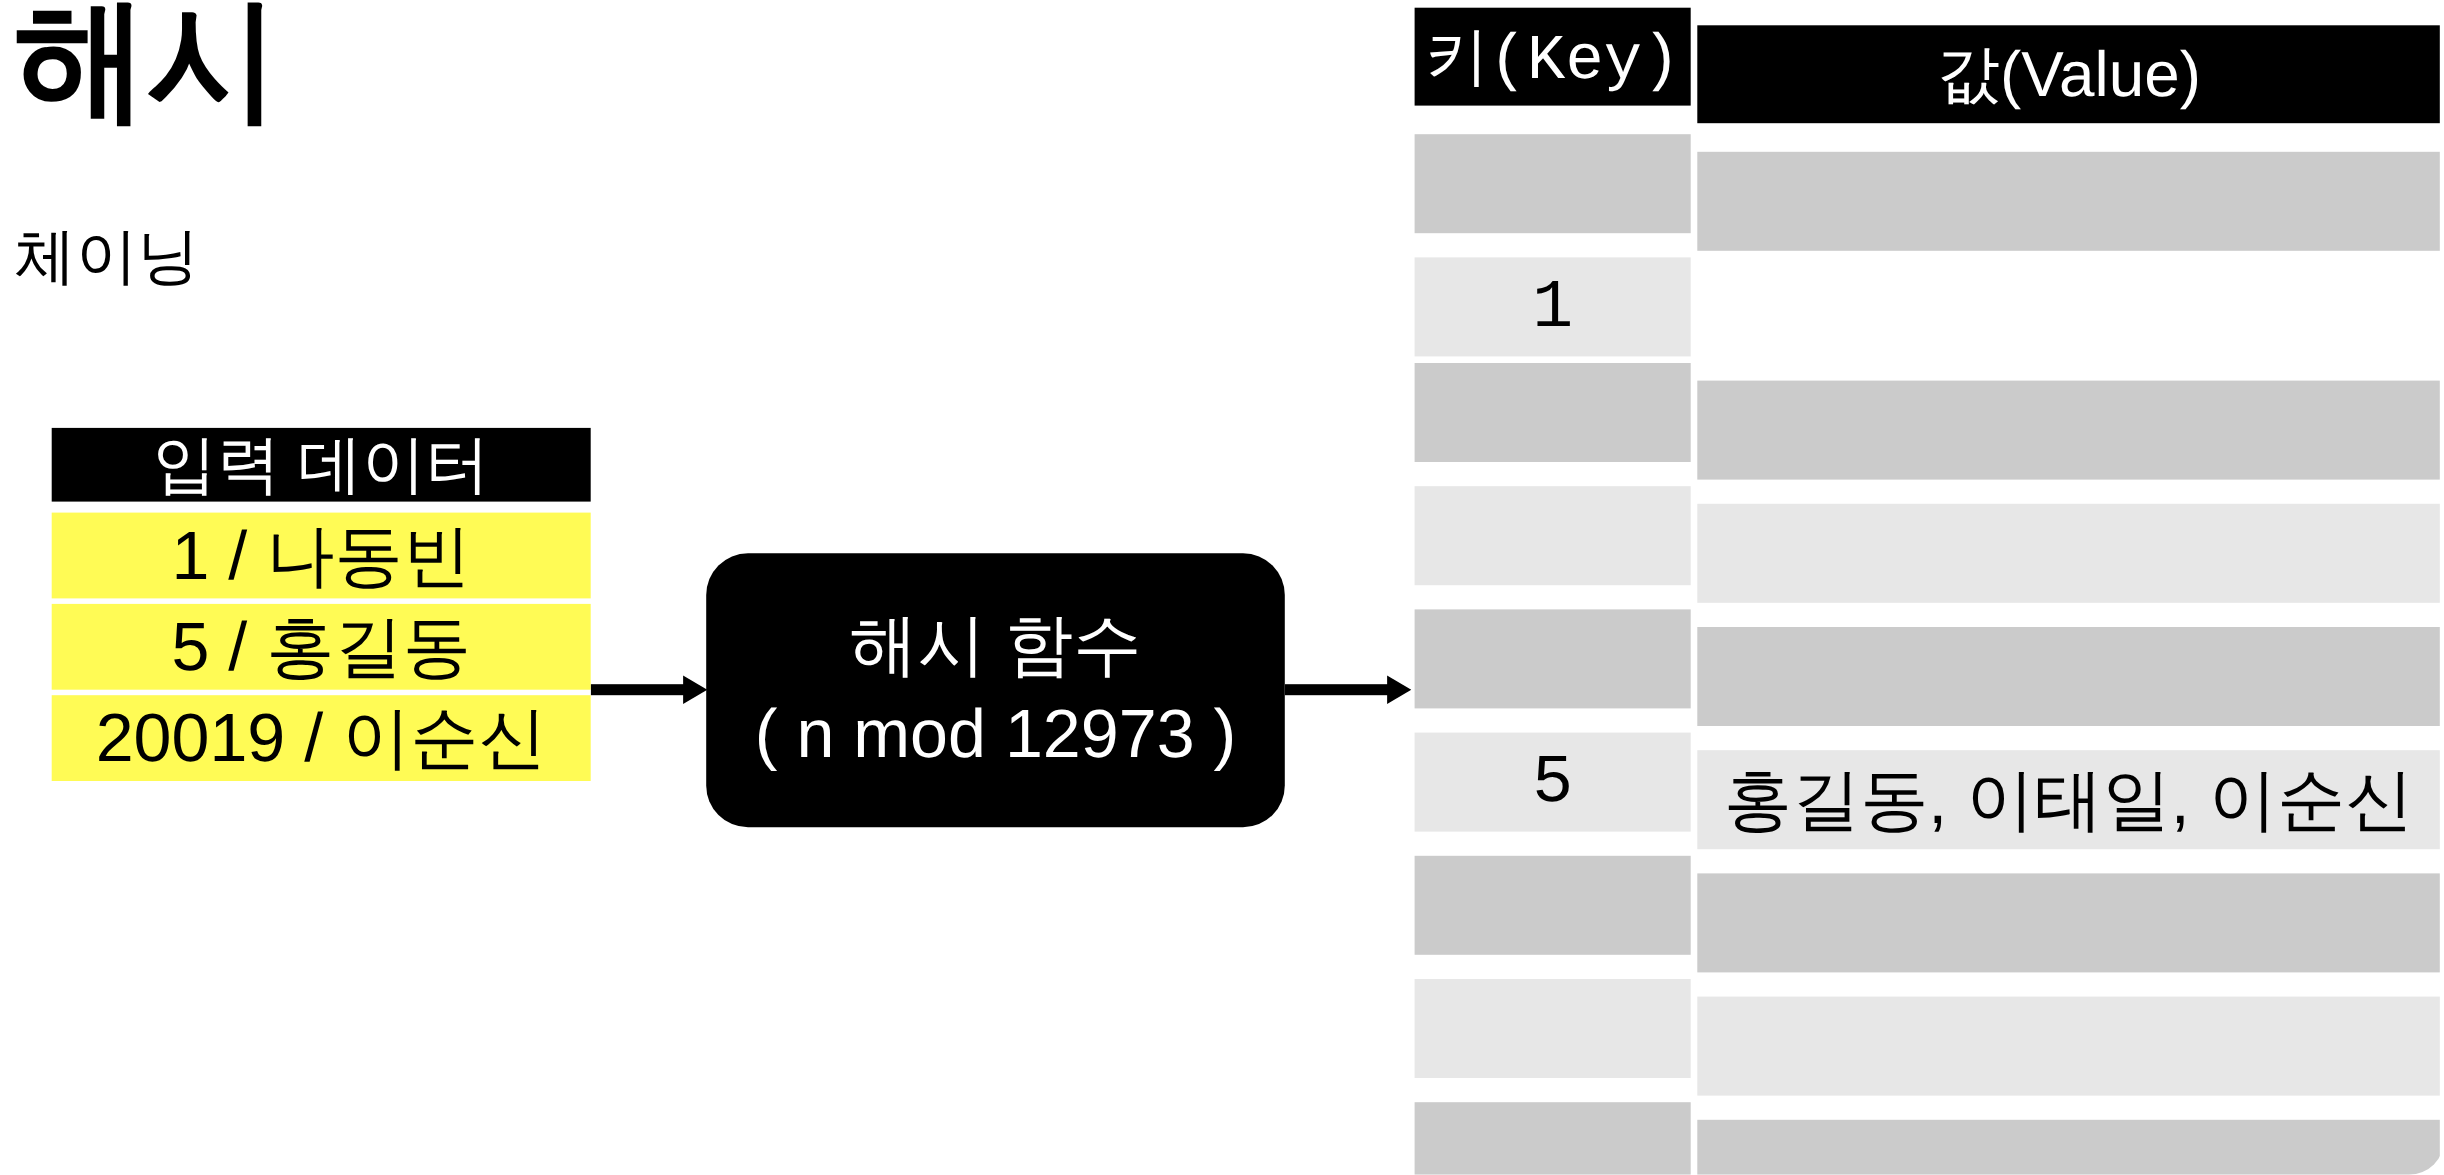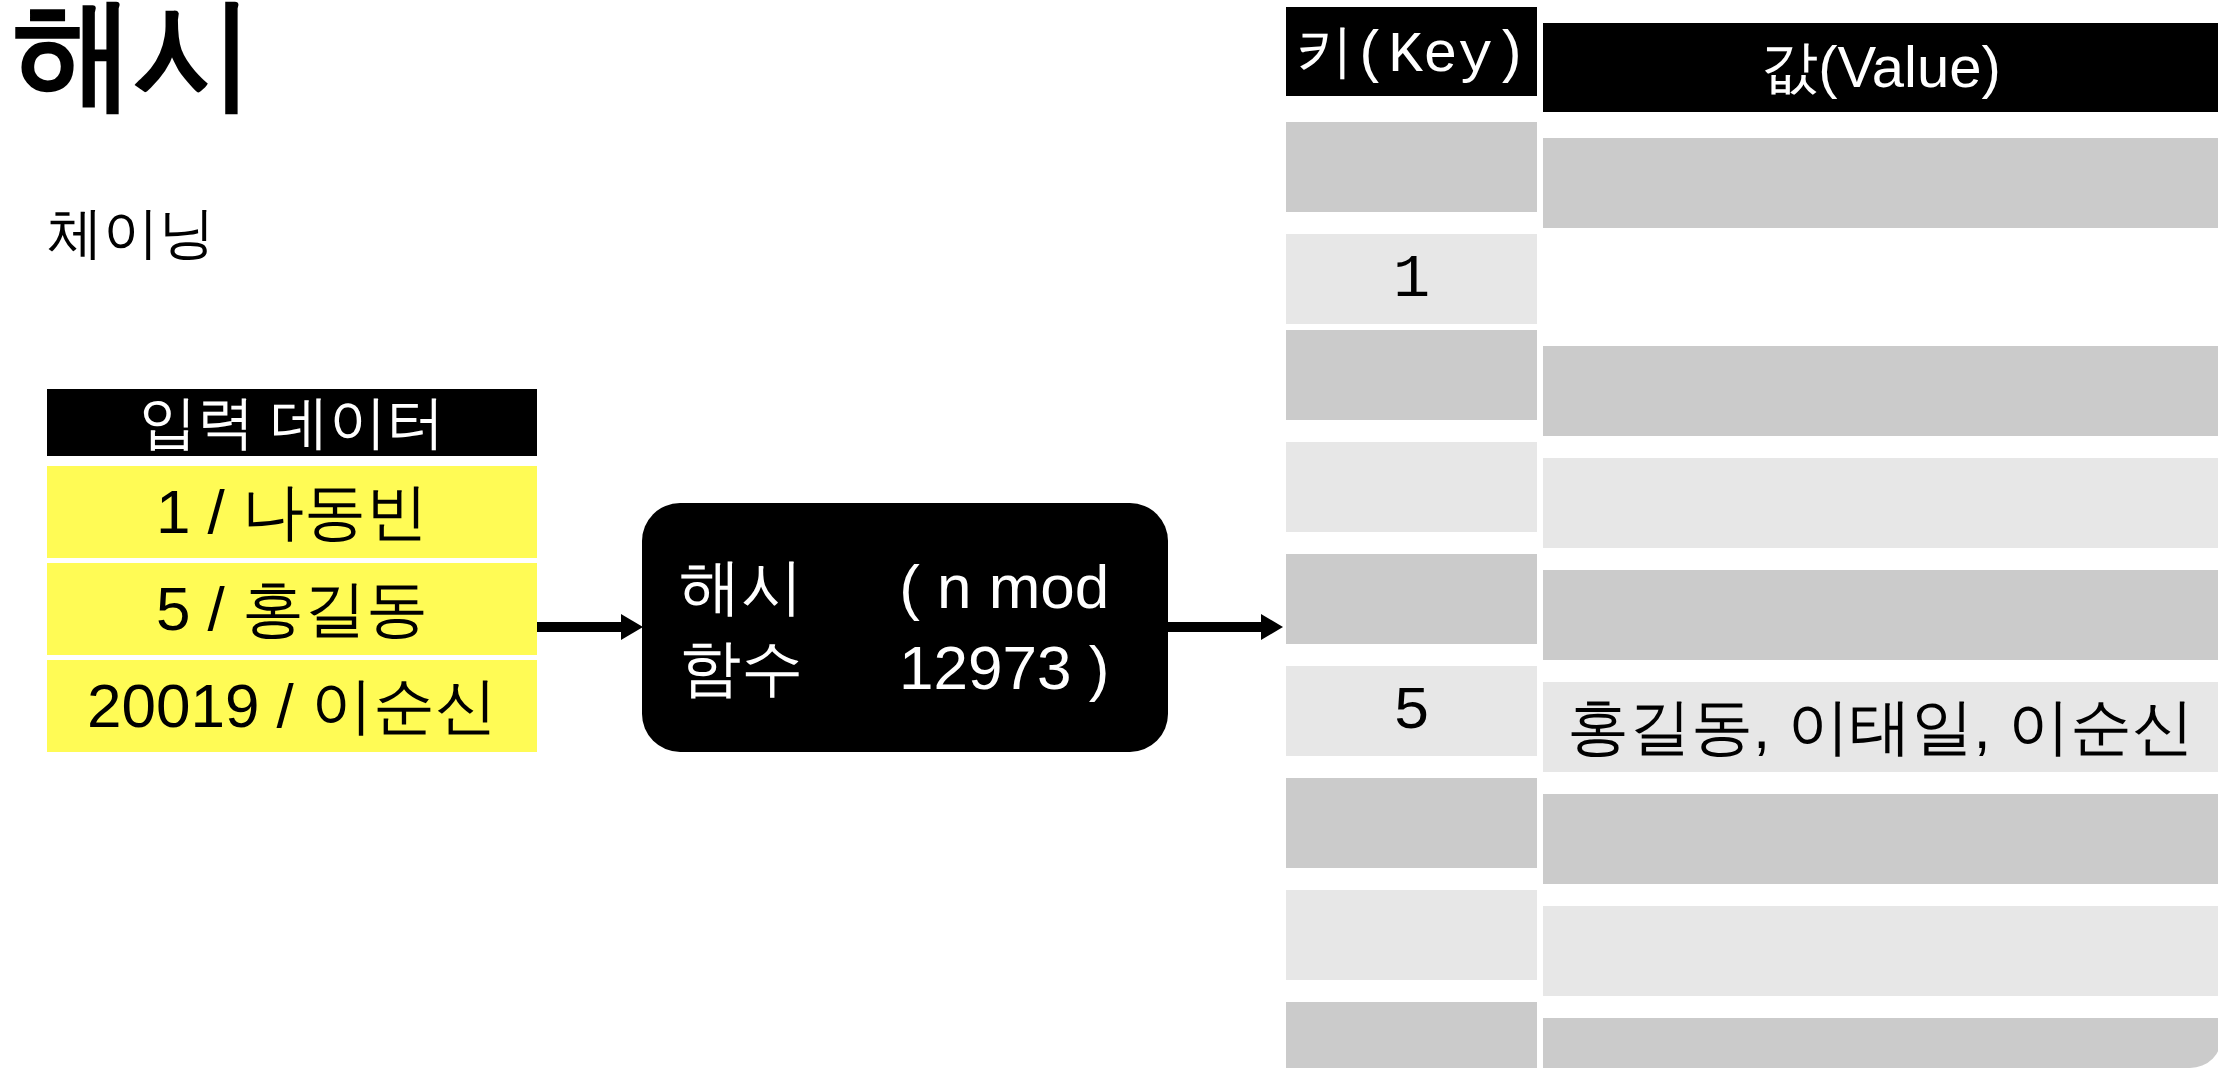--- a/index.html
+++ b/index.html
@@ -15,48 +15,47 @@
   .page-title{
     position:absolute;left:13px;top:-14px;
     font-size:122px;font-weight:700;line-height:1.1;
     letter-spacing:-2px;
     color:var(--ink,#000);
   }
   .page-subtitle{
     position:absolute;left:13px;top:196px;
     font-size:56px;font-weight:400;
     color:var(--ink,#000);
-    margin-left:34px;
   }
 
   
   .input-table{
     position:absolute;left:47px;top:389px;width:490px;
   }
   .input-table .hdr{
     height:67px;margin-bottom:10px;
     background:var(--ink,#000);color:#fff;
     display:flex;align-items:center;justify-content:center;
     font-size:58px;
   }
   .input-table .row{
-    height:92px;margin-bottom:5px;
+    height:78px;margin-bottom:5px;
     background:var(--yellow,#fffb55);
     display:flex;align-items:center;justify-content:center;
     font-size:62px;
   }
 
   
   .arrow{position:absolute;}
 
   
   .hash-box{
     position:absolute;left:642px;top:503px;width:526px;height:249px;
     background:var(--ink,#000);color:#fff;border-radius:38px;
-    display:flex;align-items:center;justify-content:center;
+    display:flex;flex-direction:column;align-items:center;justify-content:center;
     font-size:62px;line-height:1.3;text-align:center;
   }
 
   
   .hash-table{
     position:absolute;left:1286px;top:7px;width:932px;
   }
   .hash-table .trow{
     display:flex;column-gap:6px;margin-bottom:6px;
   }

